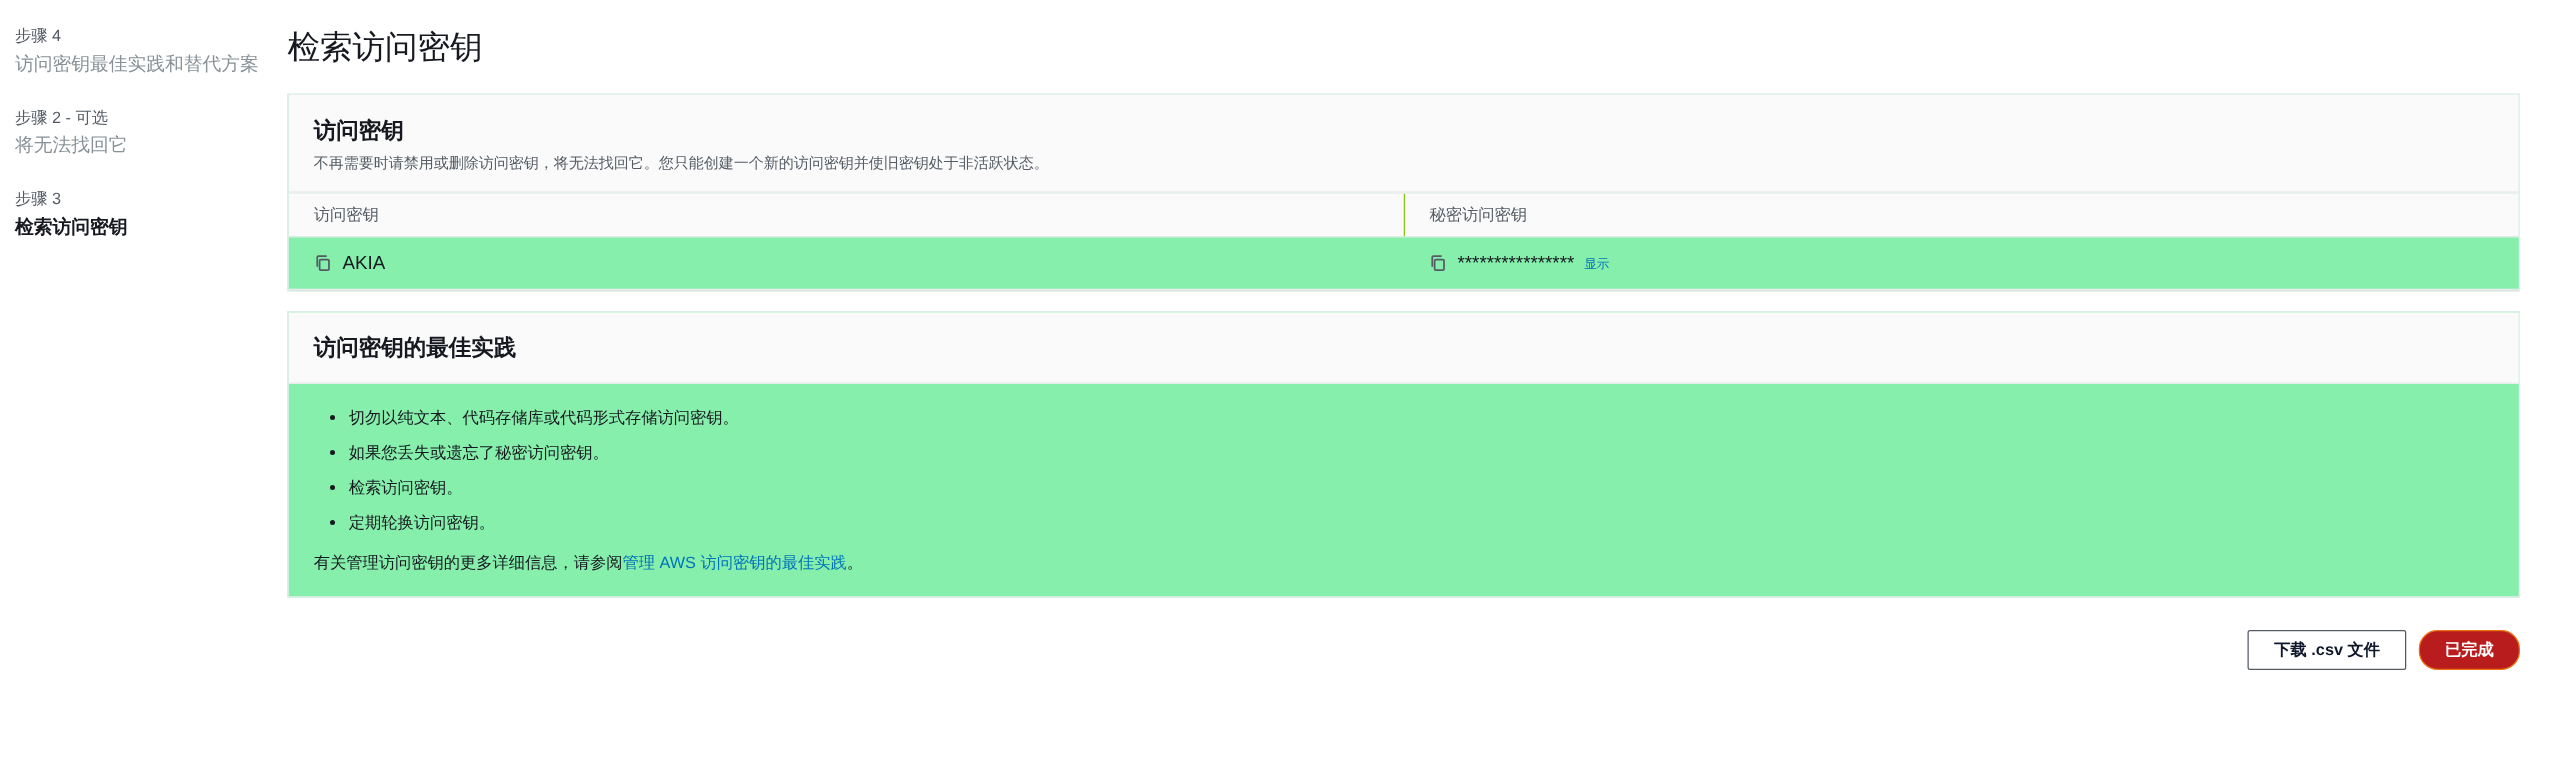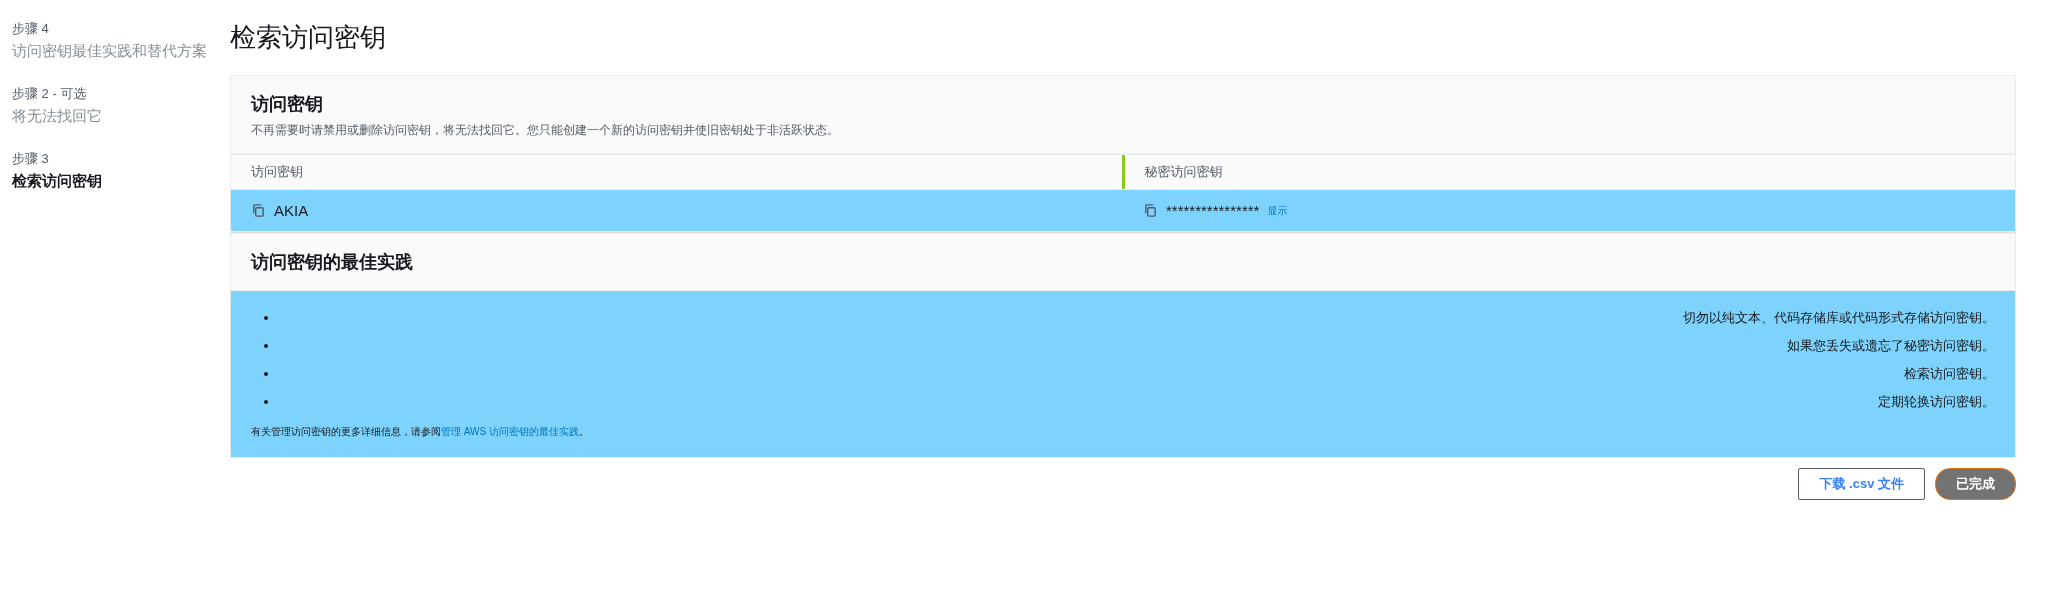--- a/index.html
+++ b/index.html
@@ -41,21 +41,22 @@
       padding: 20px 30px 20px 0;
     }
     .page-title {
       font-size: 26px;
       font-weight: 400;
       color: #16191f;
       margin-bottom: 20px;
     }
     .panel {
       border: 1px solid #eaeded;
-      background: #7dd3fc;
+      background: #86efac;
+      margin-bottom: 16px;
     }
     .panel-header {
       padding: 16px 20px 14px 20px;
       background: #fafafa;
       border-bottom: 1px solid #eaeded;
     }
     .panel-title {
       font-size: 18px;
       font-weight: 700;
       color: #16191f;
@@ -77,21 +78,21 @@
       flex: 1;
       padding: 8px 20px;
       display: flex;
       align-items: center;
       gap: 8px;
       font-size: 13px;
     }
     .key-headers .key-col {
       color: #545b64;
       font-size: 13px;
-      border-left: 3px solid #84cc16;
+      border-left: 1px solid #84cc16;
     }
     .key-headers .key-col:first-child {
       border-left: none;
     }
     .key-values {
       border-bottom: 1px solid #eaeded;
       box-shadow: 0 1px 1px rgba(0,0,0,0.05);
     }
     .key-values .key-col {
       padding: 12px 20px;
@@ -115,29 +116,28 @@
       font-size: 10px;
       text-align: right;
     }
     .best-practices-body {
       padding: 18px 20px;
     }
     .bp-list {
       list-style: disc;
       padding-left: 28px;
       margin-bottom: 14px;
-      text-align: right;
     }
     .bp-list li {
       font-size: 13px;
       color: #16191f;
       margin-bottom: 10px;
     }
     .bp-footer-text {
-      font-size: 10px;
+      font-size: 13px;
       color: #16191f;
     }
     .link {
       color: #0073bb;
       cursor: pointer;
     }
     .actions {
       display: flex;
       justify-content: flex-end;
       gap: 10px;
@@ -147,24 +147,24 @@
       padding: 6px 20px;
       font-size: 13px;
       border-radius: 2px;
       cursor: pointer;
       border: 1px solid;
       font-weight: 700;
     }
     .btn-secondary {
       background: #ffffff;
       border-color: #545b64;
-      color: #3b82f6;
+      color: #0f172a;
     }
     .btn-primary {
-      background: #737373;
+      background: #b91c1c;
       border-color: #ec7211;
       color: #ffffff;
       border-radius: 15px;
     }
     .bp-header {
       padding: 16px 20px;
       background: #fafafa;
       border-bottom: 1px solid #eaeded;
     }
     .bp-header .panel-title {

